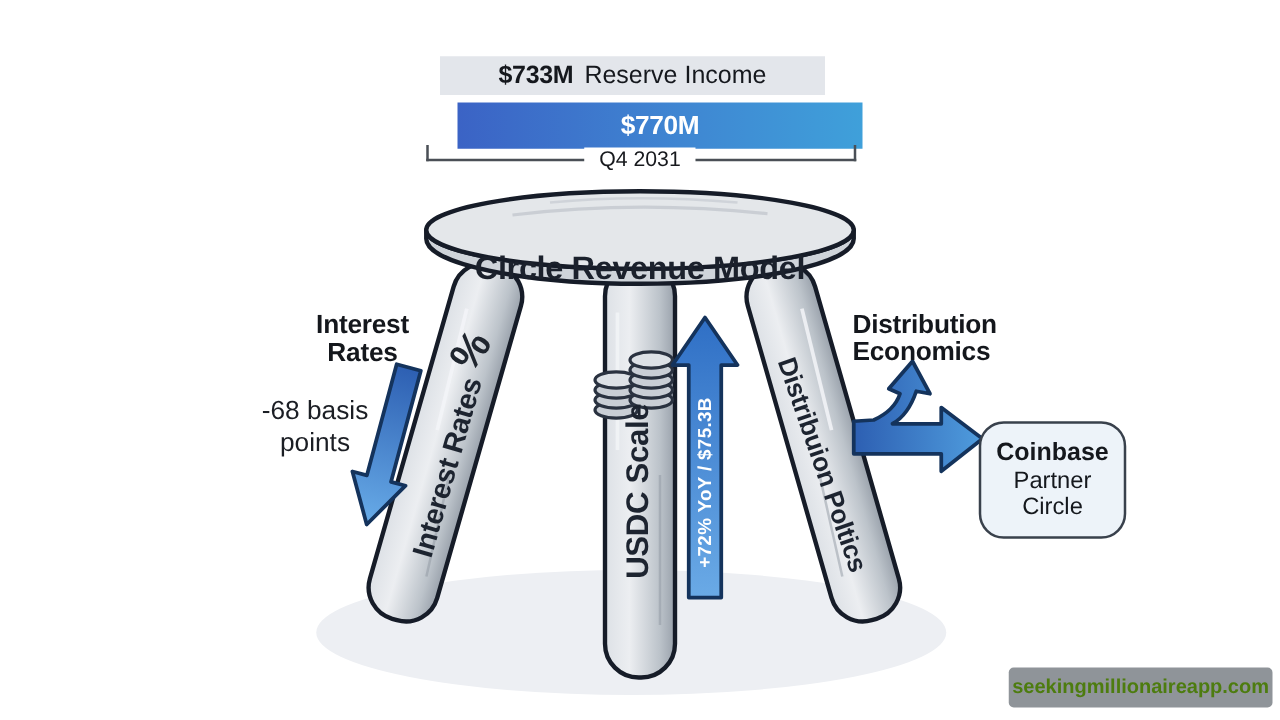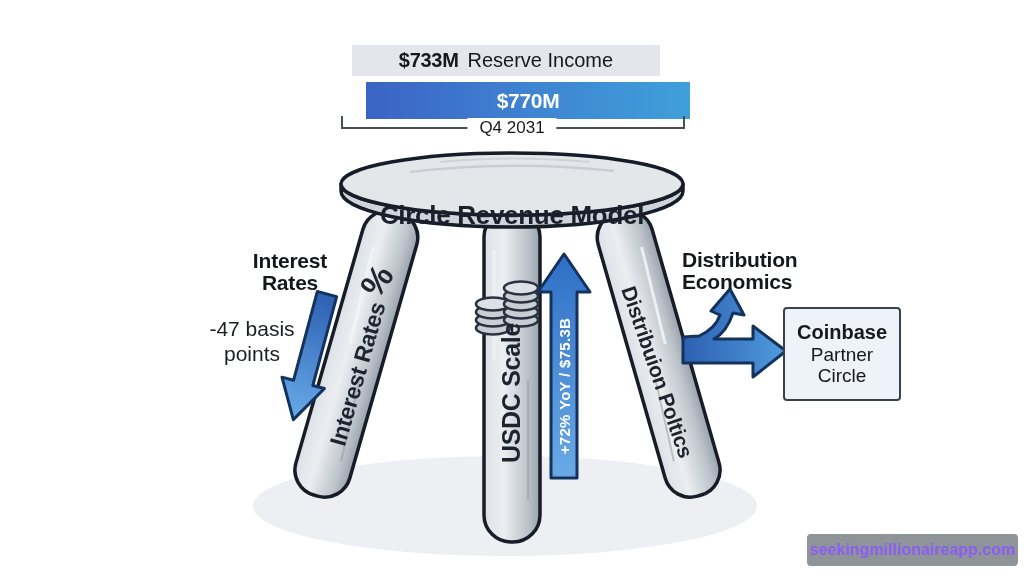--- a/index.html
+++ b/index.html
@@ -32,32 +32,32 @@
   
   .seat-label { font-weight:bold; font-size:26px; color:#1b212c; letter-spacing:-0.3px; white-space:nowrap; }
   .heading { font-weight:bold; font-size:21px; color:#14171c; line-height:1.07; letter-spacing:-0.2px; }
   .value-text { font-size:21px; color:#1b1e24; line-height:1.17; text-align:center; }
   .leg-label { font-weight:bold; color:#1d2430; white-space:nowrap; letter-spacing:-0.3px; }
   .arrow-label { font-weight:bold; color:#ffffff; font-size:15px; white-space:nowrap; letter-spacing:0.3px; }
   .pct { font-weight:bold; font-size:34px; color:#20262f; }
 
   
   .payout-box {
-    width:114px; height:90px; background:#edf3f9; border:2.5px solid #39414c; border-radius:4px;
+    width:114px; height:90px; background:#edf3f9; border:2.5px solid #39414c; border-radius:20px;
     display:flex; flex-direction:column; align-items:center; justify-content:center;
-    line-height:1.13; color:#15181d; text-align:center;
+    line-height:1.13; color:#15181d; text-align:center;margin-top:30px;
   }
   .payout-box .b1 { font-weight:bold; font-size:20px; }
   .payout-box .b2 { font-size:19px; }
 
   
   .watermark {
     width:211px; height:32px; background:rgba(128,133,139,0.88); border-radius:4px;
     display:flex; align-items:center; justify-content:center;
-    color:#8b5cf6; font-weight:bold; font-size:16px; white-space:nowrap;
+    color:#4d7c0f; font-weight:bold; font-size:16px; white-space:nowrap;
   }
 </style>
 </head>
 <body>
 
 <div class="canvas">
 
   <svg class="abs" style="left:0; top:0;" width="1024" height="576" viewBox="0 0 1024 576">
     <defs>
       <linearGradient id="legGrad" x1="0" y1="0" x2="1" y2="0">
@@ -151,21 +151,21 @@
   <div class="abs center leg-label" style="left:657px; top:372px; font-size:21px; transform:translate(-50%,-50%) rotate(71deg);">Distribuion Poltics</div>
 
   <div class="abs center arrow-label" style="left:564px; top:386px; transform:translate(-50%,-50%) rotate(-90deg);">+72% YoY / $75.3B</div>
 
   <div class="abs center heading" style="left:290px; top:272px; text-align:center;">
     <div>Interest</div>
     <div>Rates</div>
   </div>
 
   <div class="abs center value-text" style="left:252px; top:342px;">
-    <div>-47 basis</div>
+    <div>-68 basis</div>
     <div>points</div>
   </div>
 
   <div class="abs heading" style="left:682px; top:249px; text-align:left;">
     <div>Distribution</div>
     <div>Economics</div>
   </div>
 
   <div class="abs payout-box" style="left:783px; top:307px;">
     <div class="b1">Coinbase</div>

